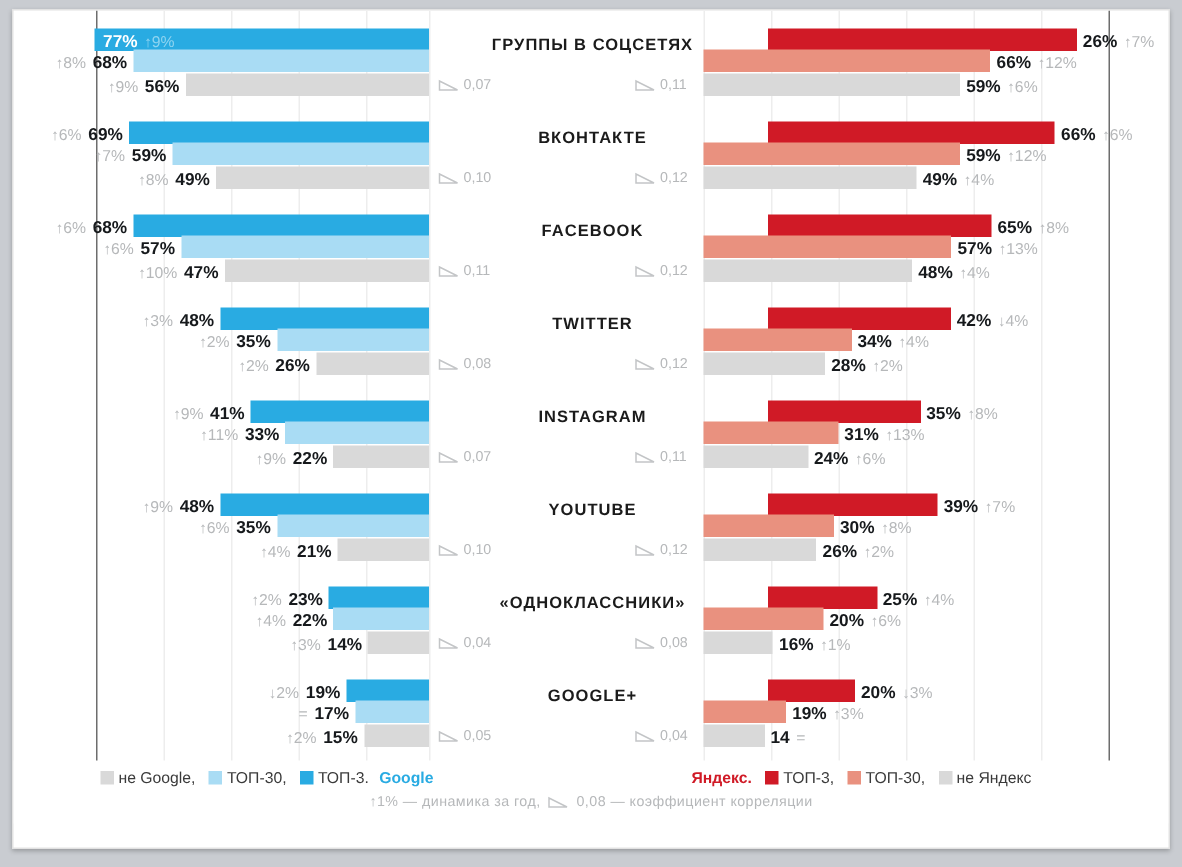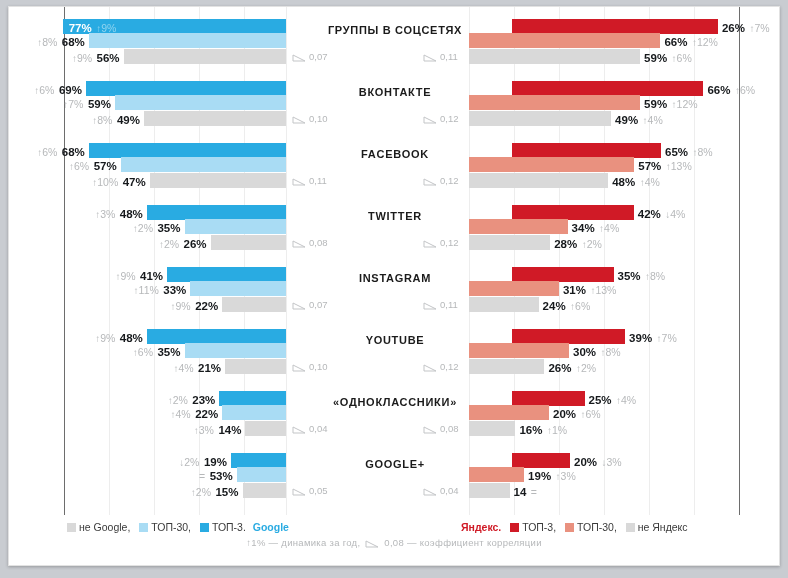--- a/index.html
+++ b/index.html
@@ -88,21 +88,21 @@
     font-size: 9.5px; color: #b6b8ba;
     white-space: nowrap;
     line-height: 15px;
   }
   .corr.left-corr  { left: 283px; }
   .corr.right-corr { left: 414px; }
   .corr svg { vertical-align: -2px; margin-right: 3px; }
 
   
   #legend {
-    position: absolute; left: 0; right: 0; bottom: 8px; height: 42px;
+    position: absolute; left: 0; right: 0; bottom: 16px; height: 42px;
     background: #fff;
   }
   .legend-row-1 { position: absolute; top: 4px; left: 0; right: 0; height: 16px; }
   .legend-left  { position: absolute; left: 58px;  font-size: 10.5px; color: #3a3a3a; line-height: 16px; white-space: nowrap;}
   .legend-right { position: absolute; left: 452px; font-size: 10.5px; color: #3a3a3a; line-height: 16px; white-space: nowrap;}
   .sw { display: inline-block; width: 9px; height: 9px; vertical-align: -1px; margin-right: 3px; }
   .brand-g { color: #29abe2; font-weight: bold; }
   .brand-y { color: #d01a26; font-weight: bold; }
   .legend-note {
     position: absolute; top: 22px; left: 0; right: 0;
@@ -332,21 +332,21 @@
           <div class="bar-line b2" style="width: 60.9px;">
             <div class="bar" style="width: 100%; background: rgb(217, 217, 217);"></div>
             <div class="labels"><span class="dlt"><span class="ar">↑</span>4%</span> <span class="val">21%</span></div>
           </div>
         </div>
         <div class="half right">
           <div class="bar-line b0" style="width: 113.1px;">
             <div class="bar" style="width: 100%; background: rgb(208, 26, 38);"></div>
             <div class="labels"><span class="val">39%</span> <span class="dlt"><span class="ar">↑</span>7%</span></div>
           </div>
-          <div class="bar-line b1" style="width: 100px;">
+          <div class="bar-line b1" style="width: 87px;">
             <div class="bar" style="width: 100%; background: rgb(233, 145, 127);"></div>
             <div class="labels"><span class="val">30%</span> <span class="dlt"><span class="ar">↑</span>8%</span></div>
           </div>
           <div class="bar-line b2" style="width: 75.4px;">
             <div class="bar" style="width: 100%; background: rgb(217, 217, 217);"></div>
             <div class="labels"><span class="val">26%</span> <span class="dlt"><span class="ar">↑</span>2%</span></div>
           </div>
         </div>
         <div class="corr left-corr"><svg width="14" height="9" viewBox="0 0 14 9">
             <path d="M1 8 L13 8 L1 2 Z" fill="none" stroke="#c3c5c7" stroke-width="1"></path>
@@ -394,21 +394,21 @@
       </div>
       <div class="row" style="top: 438px;">
         <div class="cat-label">GOOGLE+</div>
         <div class="half left">
           <div class="bar-line b0" style="width: 55.1px;">
             <div class="bar" style="width: 100%; background: rgb(41, 171, 226);"></div>
             <div class="labels"><span class="dlt"><span class="ar">↓</span>2%</span> <span class="val">19%</span></div>
           </div>
           <div class="bar-line b1" style="width: 49.3px;">
             <div class="bar" style="width: 100%; background: rgb(169, 220, 244);"></div>
-            <div class="labels"><span class="dlt">=</span> <span class="val">53%</span></div>
+            <div class="labels"><span class="dlt">=</span> <span class="val">17%</span></div>
           </div>
           <div class="bar-line b2" style="width: 43.5px;">
             <div class="bar" style="width: 100%; background: rgb(217, 217, 217);"></div>
             <div class="labels"><span class="dlt"><span class="ar">↑</span>2%</span> <span class="val">15%</span></div>
           </div>
         </div>
         <div class="half right">
           <div class="bar-line b0" style="width: 58px;">
             <div class="bar" style="width: 100%; background: rgb(208, 26, 38);"></div>
             <div class="labels"><span class="val">20%</span> <span class="dlt"><span class="ar">↓</span>3%</span></div>

